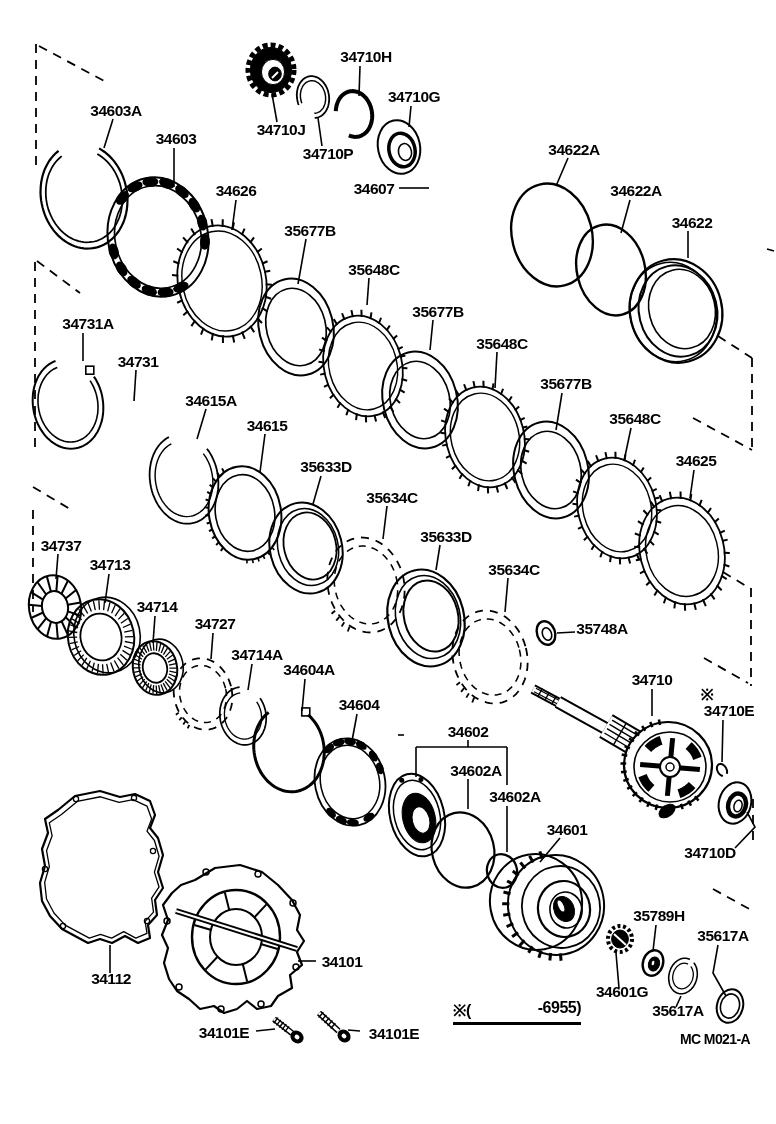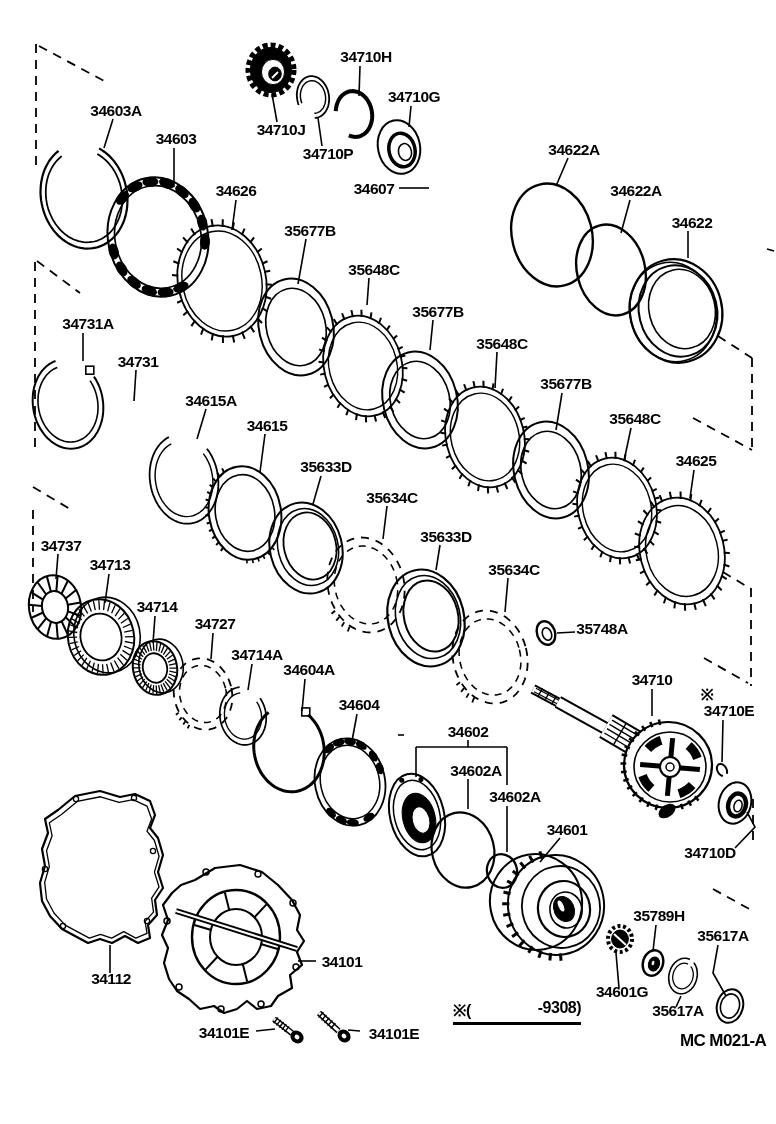--- a/index.html
+++ b/index.html
@@ -5,21 +5,21 @@
   html,body{margin:0;padding:0;background:#fff;}
   body{width:776px;height:1124px;position:relative;overflow:hidden;
        font-family:"Liberation Sans",sans-serif;}
   #diagram-svg{position:absolute;left:0;top:0;}
   .lbl{font-family:"Liberation Sans",sans-serif;font-weight:700;font-size:15.5px;
        letter-spacing:-0.5px;fill:#000;}
   .footnote{position:absolute;left:453px;top:999px;width:128px;display:flex;
        justify-content:space-between;font-weight:700;font-size:16px;
        border-bottom:3px solid #000;padding-bottom:1px;letter-spacing:-0.5px;}
   .doccode{position:absolute;left:680px;top:1031px;font-weight:700;
-       font-size:17px;letter-spacing:-0.6px;text-align:center;}
+       font-size:14px;letter-spacing:-0.6px;text-align:center;}
 </style>
 </head>
 <body>
 
 <svg id="diagram-svg" width="776" height="1124" viewBox="0 0 776 1124">
     <polyline points="36,44 36,170" fill="none" stroke="#000" stroke-width="1.8" stroke-dasharray="9 7"></polyline>
     <polyline points="39,46 108,83" fill="none" stroke="#000" stroke-width="1.8" stroke-dasharray="9 7"></polyline>
     <polyline points="37,261 80,293" fill="none" stroke="#000" stroke-width="1.8" stroke-dasharray="9 7"></polyline>
     <polyline points="35,262 35,447" fill="none" stroke="#000" stroke-width="1.8" stroke-dasharray="9 7"></polyline>
     <polyline points="33,487 70,509" fill="none" stroke="#000" stroke-width="1.8" stroke-dasharray="9 7"></polyline>
@@ -723,15 +723,15 @@
     <text x="622" y="997" text-anchor="middle" class="lbl">34601G</text>
     <text x="678" y="1016" text-anchor="middle" class="lbl">35617A</text>
     <text x="111" y="984" text-anchor="middle" class="lbl">34112</text>
     <text x="342" y="967" text-anchor="middle" class="lbl">34101</text>
     <text x="224" y="1038" text-anchor="middle" class="lbl">34101E</text>
     <text x="394" y="1039" text-anchor="middle" class="lbl">34101E</text>
   </svg>
 
 <div class="footnote">
   <span>※(</span>
-  <span>-9308)</span>
+  <span>-6955)</span>
 </div>
 <div class="doccode">MC M021-A</div>
 
 </body></html>

